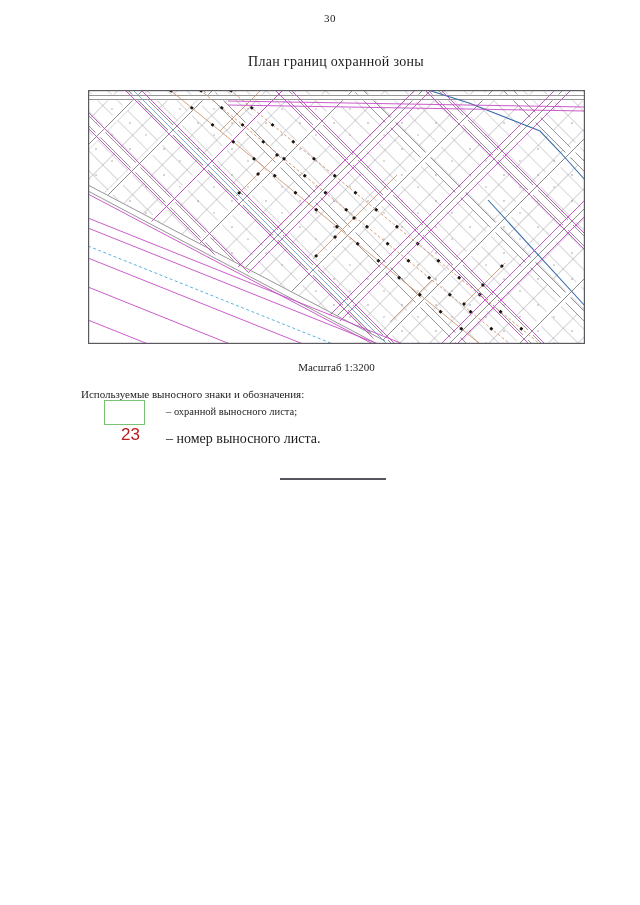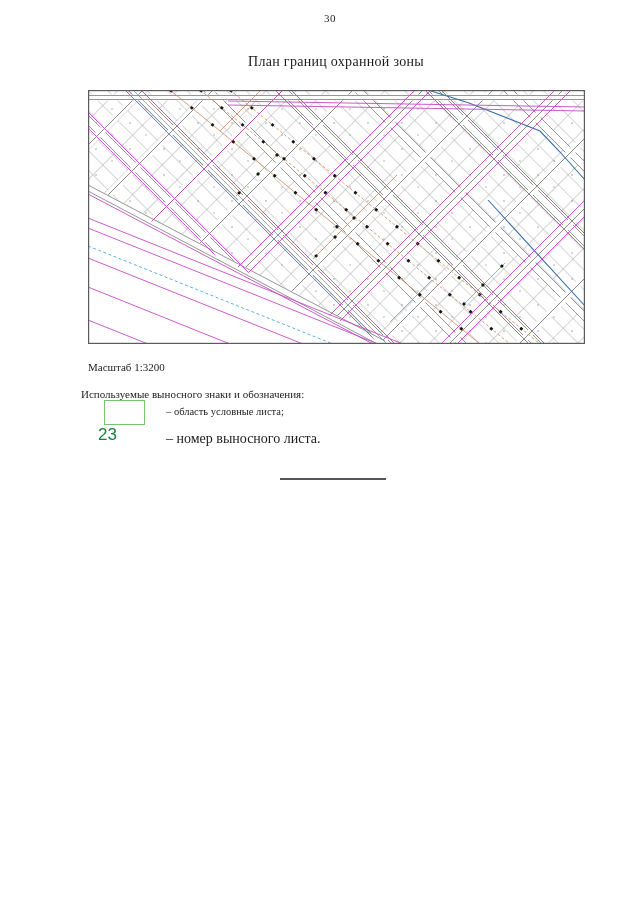--- a/index.html
+++ b/index.html
@@ -13,35 +13,35 @@
   }
   .doc-title{
     position:absolute;top:54px;left:0;width:672px;text-align:center;
     font-size:14px;font-weight:400;margin:0;letter-spacing:.3px;
   }
   .map-box{
     position:absolute;left:88px;top:90px;width:497px;height:254px;background:#fff;
   }
   .map-box svg{display:block;width:497px;height:254px;}
   .map-caption{
-    position:absolute;top:361px;left:88px;width:497px;font-size:11px;
+    position:absolute;top:361px;left:88px;width:497px;text-align:center;font-size:11px;
   }
   .legend-heading{
     position:absolute;left:81px;top:388px;font-size:11px;
   }
   .legend-sym-rect{
     position:absolute;left:104px;top:400px;width:41px;height:25px;
     border:1.5px solid #79c272;background:#fff;box-sizing:border-box;
   }
   .legend-label-1{
     position:absolute;left:166px;top:406px;font-size:10.5px;
   }
   .legend-num{
-    position:absolute;left:98px;top:425px;width:42px;text-align:left;
-    font-family:"Liberation Sans", sans-serif;font-size:17px;color:#15803d;
+    position:absolute;left:98px;top:425px;width:42px;text-align:right;
+    font-family:"Liberation Sans", sans-serif;font-size:17px;color:#b91c1c;
   }
   .legend-label-2{
     position:absolute;left:166px;top:431px;font-size:14px;
   }
   .rule-line{
     position:absolute;left:280px;top:478px;width:106px;height:1.5px;background:#55555d;
   }
 </style>
 </head>
 <body>
@@ -181,19 +181,19 @@
   <rect x="0.6" y="0.6" width="495.8" height="252.8" fill="none" stroke="#5a5a60" stroke-width="1.2"></rect>
 </svg>
 </div>
 
 <div class="map-caption">Масштаб 1:3200</div>
 
 <div>
   <div class="legend-heading">Используемые выносного знаки и обозначения:</div>
 
   <div class="legend-sym-rect"></div>
-  <div class="legend-label-1">– область условные листа;</div>
+  <div class="legend-label-1">– охранной выносного листа;</div>
 
   <div class="legend-num">23</div>
   <div class="legend-label-2">– номер выносного листа.</div>
 </div>
 
 <div class="rule-line"></div>
 
 </body></html>

